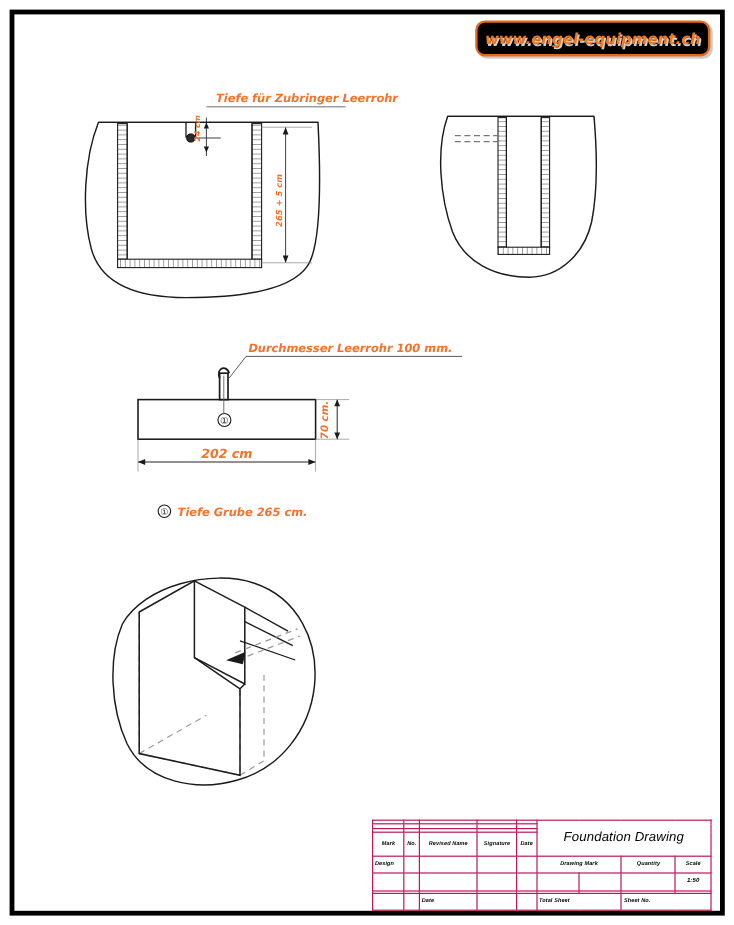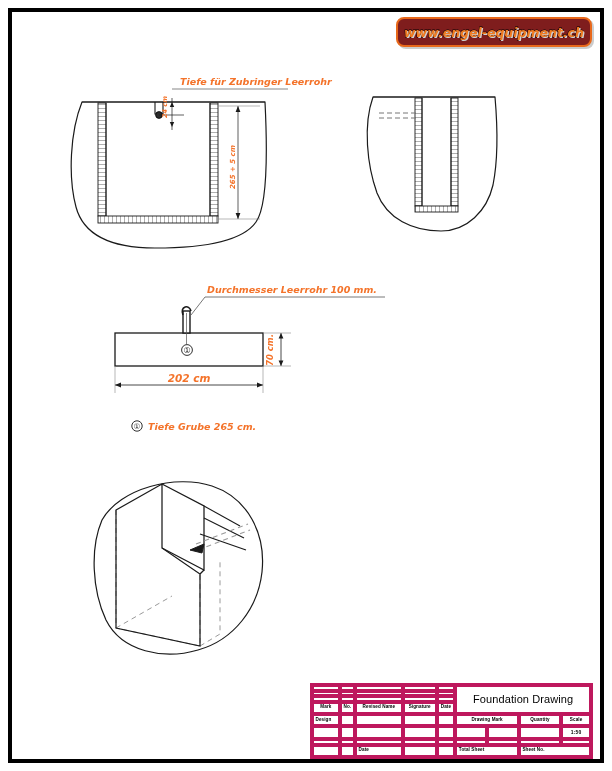--- a/index.html
+++ b/index.html
@@ -13,42 +13,42 @@
          border:4px solid #000;box-sizing:border-box;background:#fff;}
 
   
   .logo{position:absolute;left:18px;top:16px;width:180px;height:34px;}
   .logo-text{font-family:"DejaVu Sans", sans-serif;font-size:27px;font-weight:bold;
     font-style:italic;letter-spacing:-1px;color:#F07B22;
     -webkit-text-stroke:2.2px #000;paint-order:stroke fill;
     text-shadow:2px 2px 0 #cfcfcf;white-space:nowrap;line-height:34px;}
 
   .url-badge{position:absolute;left:396px;top:17px;width:196px;height:30px;
-    border:2.5px solid #E8681A;border-radius:8px;background:#7f1d1d;
+    border:2.5px solid #E8681A;border-radius:8px;background:#000000;
     box-shadow:2px 2px 0 #cccccc;box-sizing:border-box;}
   .url-text{position:absolute;left:0;top:0;width:100%;height:100%;
     display:flex;align-items:center;justify-content:center;
     font-family:"DejaVu Sans", sans-serif;font-size:12.5px;font-weight:bold;font-style:italic;
     color:#F07B22;-webkit-text-stroke:0.9px #000;paint-order:stroke fill;
     text-shadow:1.2px 1.2px 0 #d0d0d0;white-space:nowrap;}
 
   
   svg{display:block;overflow:visible;}
   .dimtext{font-family:"DejaVu Sans", sans-serif;font-weight:bold;font-style:italic;
     fill:#F4732A;}
   .note{font-family:"DejaVu Sans", sans-serif;font-weight:bold;font-style:italic;
     font-size:9.5px;fill:#F4732A;}
 
   
   .titleblock{position:absolute;left:310px;top:683px;width:283px;height:76px;}
   .tb-table{border-collapse:collapse;width:283px;height:76px;
             font-family:"Liberation Sans", sans-serif;}
-  .tb-table td{border:4px solid #be185d;font-size:4.6px;text-align:center;
+  .tb-table td{border:1px solid #be185d;font-size:4.6px;text-align:center;
     vertical-align:middle;color:#000;padding:0;line-height:1.05;
-    font-weight:bold;letter-spacing:.1px;}
+    font-weight:bold;letter-spacing:.1px;font-style:italic;}
   .tb-blank{border:1px solid #000;}
   .tb-title{font-size:11px !important;font-weight:normal !important;
             letter-spacing:.2px;}
   .tb-scale{font-size:5px !important;}
   .tb-left{text-align:left !important;padding-left:1.5px !important;}
 </style>
 </head>
 <body>
 
 <div class="page">

